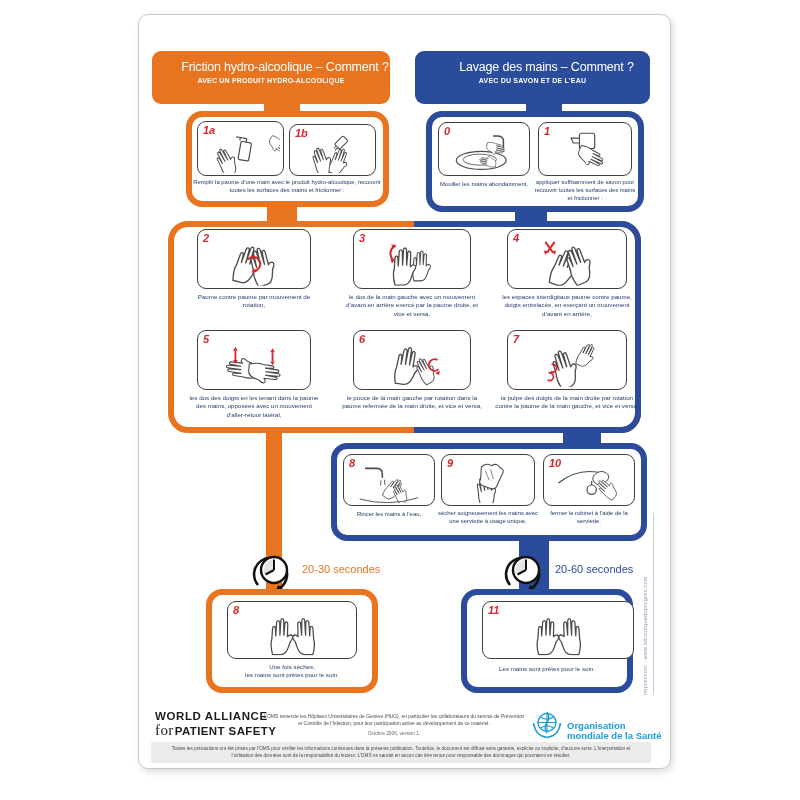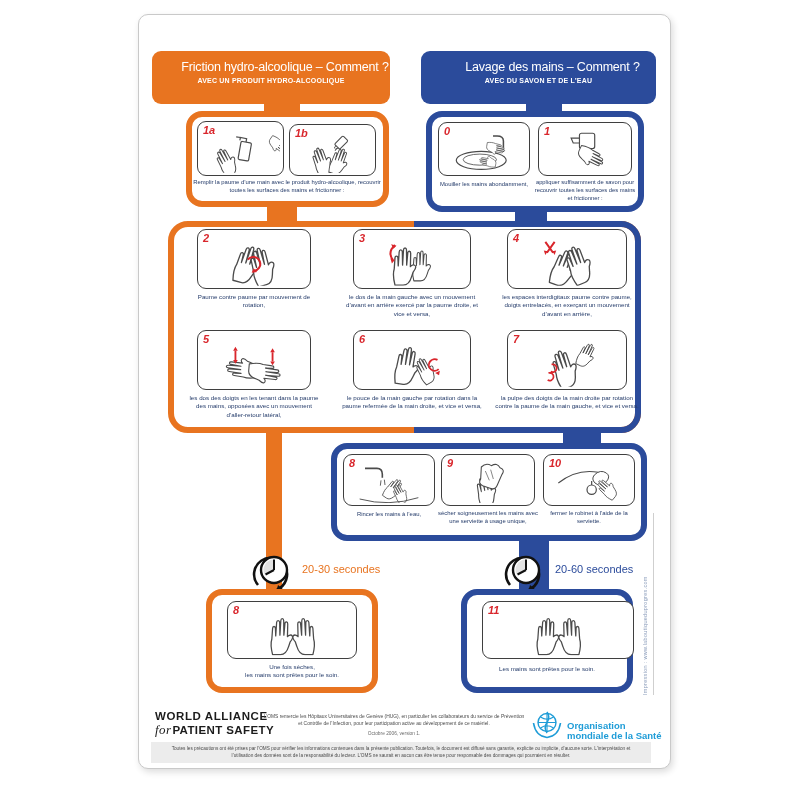--- a/index.html
+++ b/index.html
@@ -29,22 +29,22 @@
        font-style:italic;color:var(--red);z-index:2;}
   .illo{position:absolute;left:50%;top:56%;transform:translate(-50%,-50%);
         width:92%;height:80%;}
   .cap{position:absolute;text-align:center;color:var(--cap);font-size:6.2px;
        line-height:1.35;white-space:pre-line;}
   .timer-label{position:absolute;font-size:11px;font-weight:normal;}
   .clockpos{position:absolute;}
   .waps{position:absolute;color:#1c1c1c;}
   .wa1{font-weight:bold;font-size:11.5px;letter-spacing:.6px;}
   .wa2{font-weight:bold;font-size:11.5px;letter-spacing:.4px;}
-  .for{font-family:"Liberation Serif",serif;font-style:italic;font-weight:normal;
-       font-size:13px;margin-right:1px;}
+  .for{font-family:"Liberation Serif",serif;font-weight:normal;
+       font-size:15px;margin-right:1px;}
   .ack{position:absolute;text-align:center;}
   .acktext{font-size:4.9px;color:#4a4a4a;line-height:1.5;}
   .ver{font-size:4.8px;color:#6a6a6a;margin-top:3px;}
   .who{position:absolute;display:flex;align-items:flex-end;gap:4px;}
   .whoname{color:var(--who);font-weight:bold;font-size:9.5px;line-height:1.08;}
   .disc{position:absolute;background:#ececec;font-size:4.7px;color:#4a4a4a;
         text-align:center;padding:3px 10px;box-sizing:border-box;line-height:1.55;}
   .sidetext{position:absolute;writing-mode:vertical-rl;transform:rotate(180deg);
             font-size:5.5px;color:#8fa0bd;white-space:nowrap;letter-spacing:.3px;}
   .vrule{position:absolute;width:1px;background:#cfcfcf;}
@@ -167,21 +167,21 @@
   <div class="stem" style="left:128px;top:186px;width:30px;height:24px;background:var(--orange)"></div>
   <div class="stem" style="left:376px;top:191px;width:32px;height:19px;background:var(--blue)"></div>
   <div class="stem" style="left:424px;top:406px;width:38px;height:26px;background:var(--blue)"></div>
   <div class="stem" style="left:127px;top:406px;width:16px;height:172px;background:var(--orange)"></div>
   <div class="stem" style="left:380px;top:518px;width:30px;height:60px;background:var(--blue)"></div>
 
   <div class="hdr" style="left:13px;top:36px;width:238px;height:53px;background:var(--orange)">
     <div class="t">Friction hydro-alcoolique – Comment ?</div>
     <div class="s">AVEC UN PRODUIT HYDRO-ALCOOLIQUE</div>
   </div>
-  <div class="hdr" style="left:282px;top:36px;width:235px;height:53px;background:var(--blue)">
+  <div class="hdr" style="left:276px;top:36px;width:235px;height:53px;background:var(--blue)">
     <div class="t">Lavage des mains – Comment ?</div>
     <div class="s">AVEC DU SAVON ET DE L’EAU</div>
   </div>
 
   <div class="panel o" style="left:47px;top:96px;width:203px;height:96px">
     <div class="stepbox" style="left:5px;top:4px;width:87px;height:55px">
       <span class="num">1a</span>
       <svg class="illo" viewBox="0 0 100 60">
           <use href="#illo-1a"></use>
         </svg>

